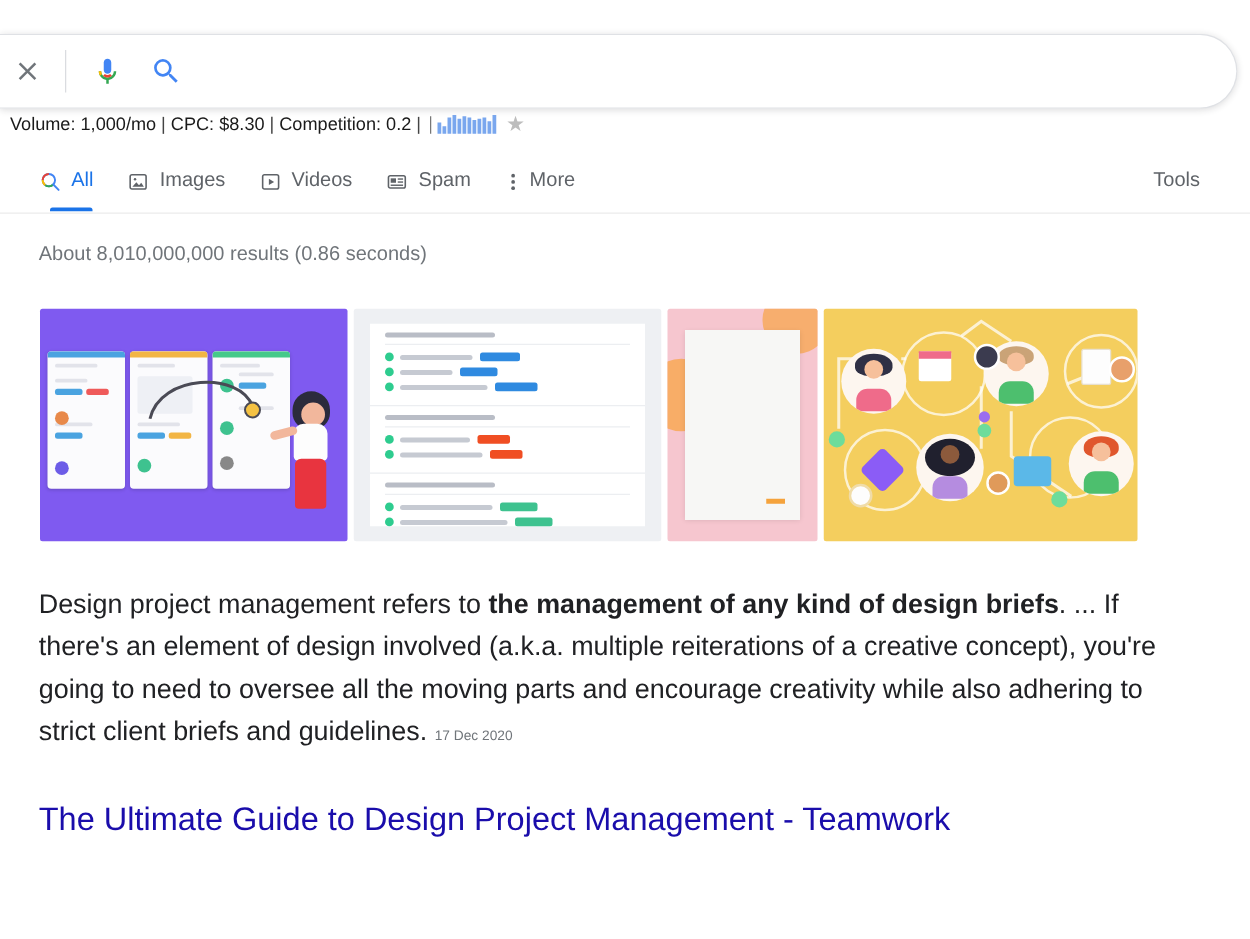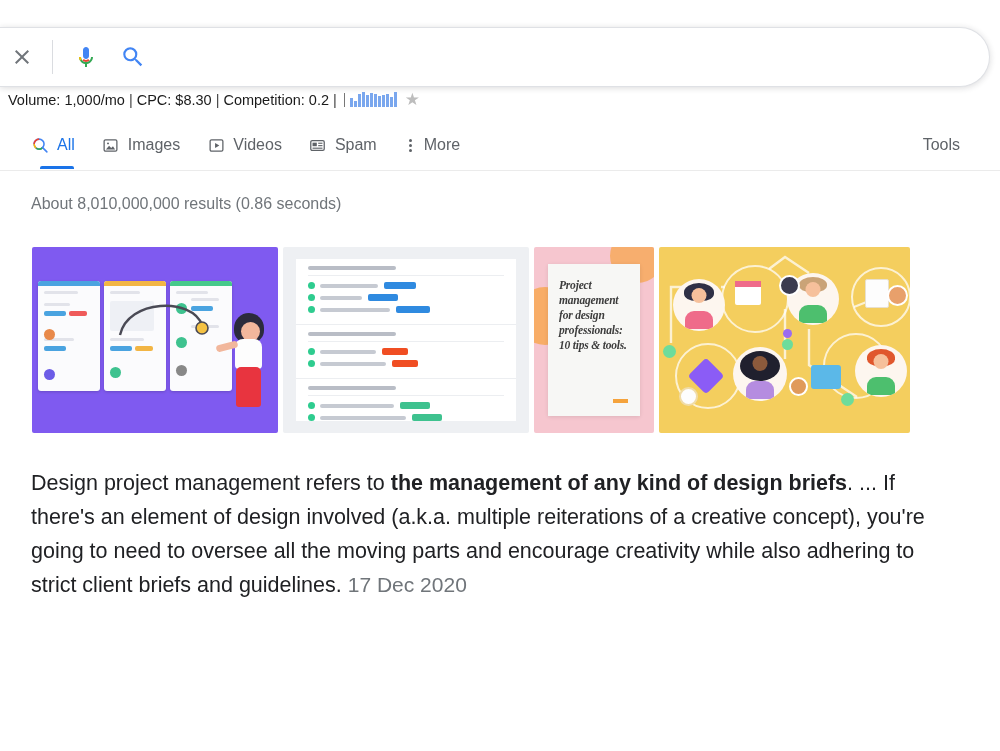--- a/index.html
+++ b/index.html
@@ -329,21 +329,21 @@
     position: absolute;
     left: 31px;
     top: 466px;
     width: 930px;
     font-size: 21.5px;
     line-height: 34px;
     color: #202124;
   }
   .snippet b { font-weight: bold; }
   .snippet .date {
-    font-size: 21px;
+    font-size: 11px;
     color: #70757a;
     margin-left: 6px;
   }
 
   
   .result { position: absolute; left: 31px; top: 628px; width: 930px; }
   .url-line {
     display: flex;
     align-items: center;
     font-size: 17px;
@@ -589,21 +589,20 @@
             <div class="tl-badge" style="width: 30px; background: rgb(62, 194, 143);"></div>
           </div>
         </div>
       </div>
   </div>
 
   <div class="thumb t3">
     <div class="blob-b"></div>
     <div class="blob-a"></div>
     <div class="q-card">
-      <div class="q-text">Project management for design professionals: 10 tips &amp; tools.</div>
       <div class="q-dash"></div>
     </div>
   </div>
 
   <div class="thumb t4">
     <div class="net">
 
       <div class="node-ring" style="left:62px;top:18px;width:64px;height:64px;"></div>
       <div class="node-ring" style="left:164px;top:86px;width:62px;height:62px;"></div>
       <div class="node-ring" style="left:16px;top:96px;width:62px;height:62px;"></div>
@@ -657,13 +656,14 @@
   </div>
 
 </div>
 
 <div class="snippet">
   <span>Design project management refers to </span><b>the management of any kind of design briefs</b><span>. ...</span>
   <span>If there's an element of design involved (a.k.a. multiple reiterations of a creative concept), you're going to need to oversee all the moving parts and encourage creativity while also adhering to strict client briefs and guidelines.</span><span class="date">17 Dec 2020</span>
 </div>
 
 <div class="result">
+  <a class="result-title" href="#">The Ultimate Guide to Design Project Management - Teamwork</a>
 </div>
 
 </body></html>

